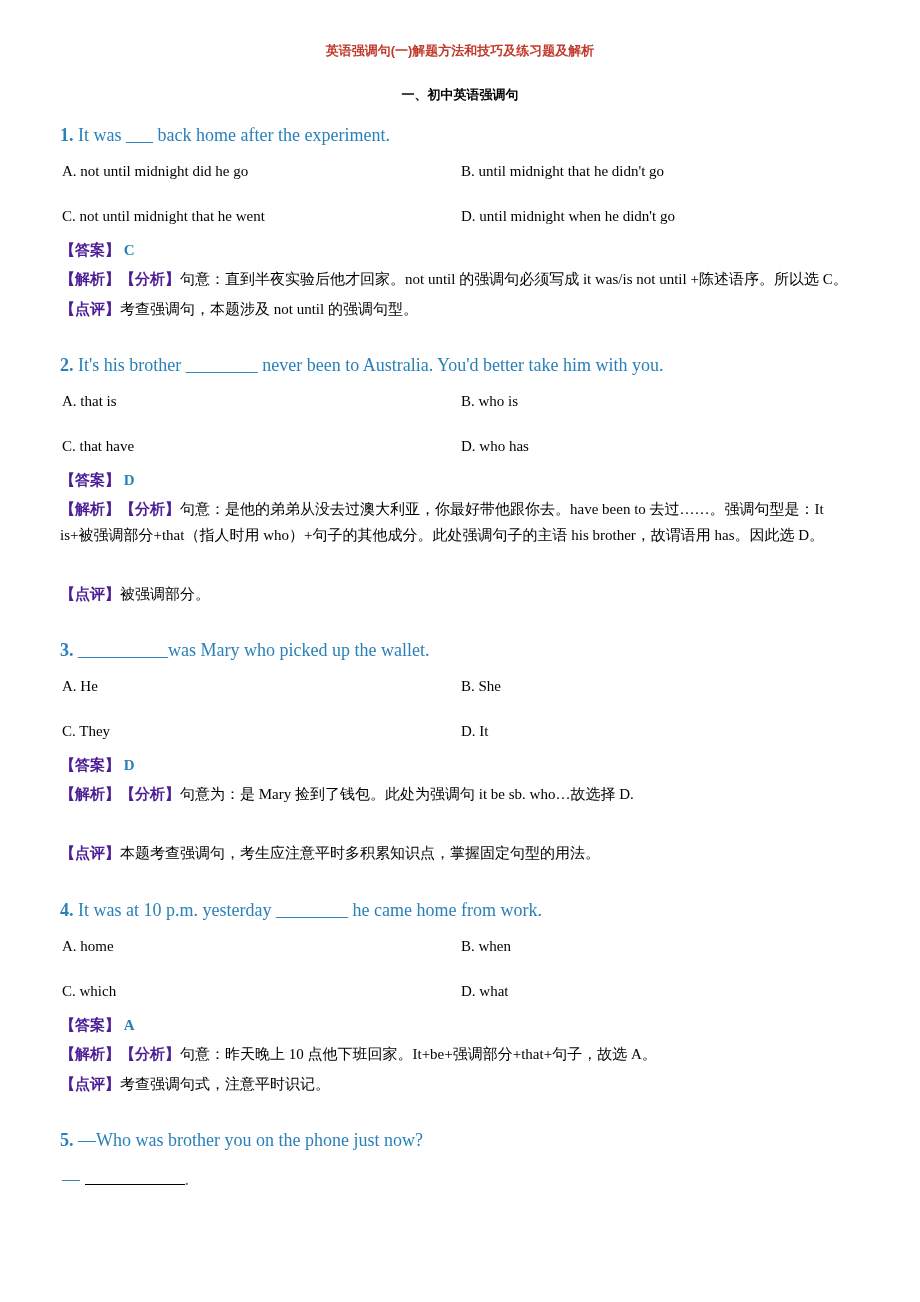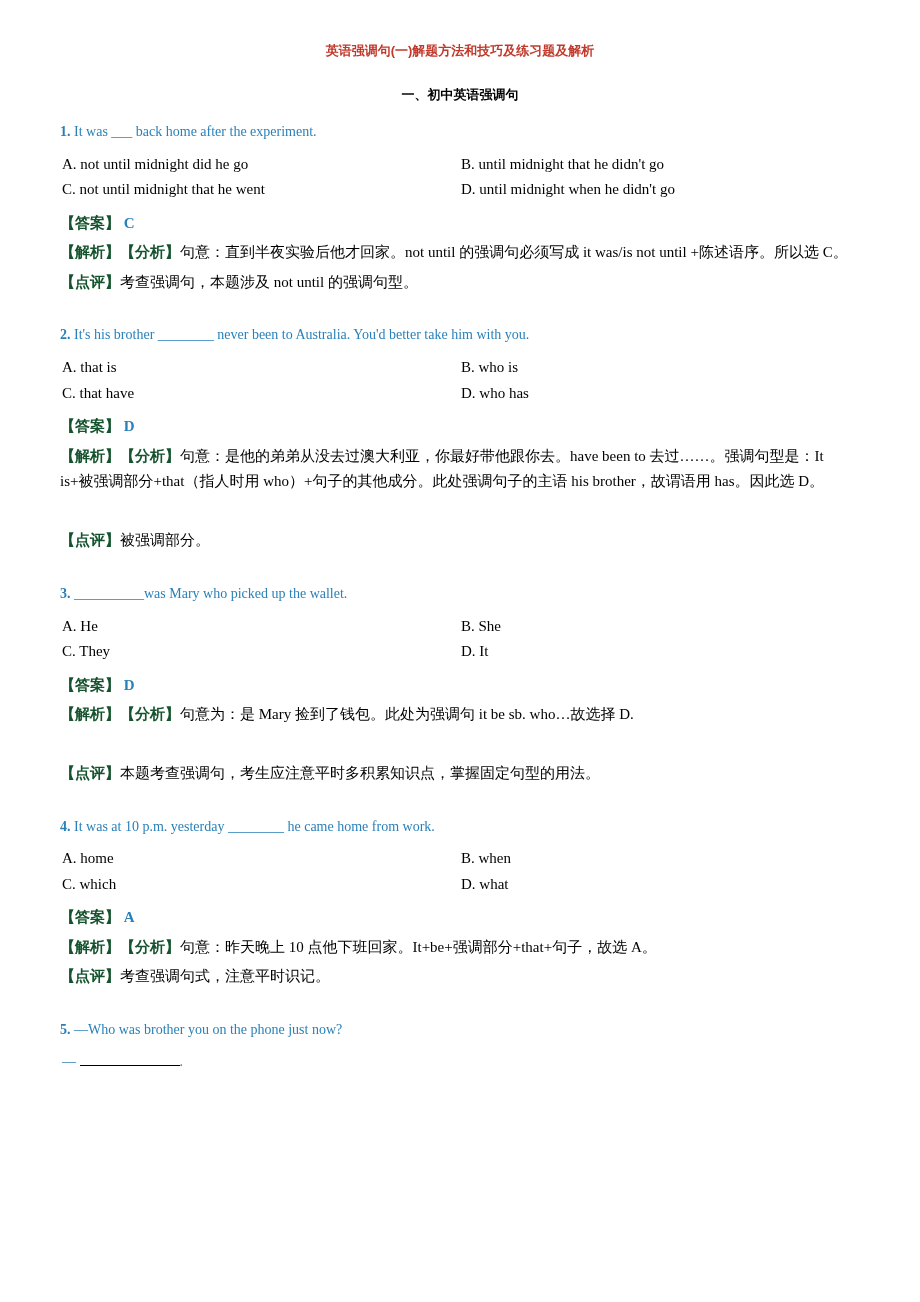--- a/index.html
+++ b/index.html
@@ -29,31 +29,31 @@
       font-weight: bold;
       margin-bottom: 14px;
       font-family: "SimHei", "黑体", sans-serif;
       text-align: center;
     }
     .question-block {
       margin-bottom: 28px;
     }
     .question-line {
       color: #2980b9;
-      font-size: 14px;
+      font-size: 18px;
       margin-bottom: 8px;
     }
     .question-number {
       color: #2980b9;
       font-weight: bold;
     }
     .options-grid {
       display: grid;
       grid-template-columns: 1fr 1fr;
-      gap: 0 0;
+      gap: 20px 0;
       margin-bottom: 8px;
       margin-left: 2px;
     }
     .option {
       font-size: 15px;
       color: #000;
     }
     .answer-line {
       margin-bottom: 4px;
     }
@@ -70,21 +70,21 @@
     }
     .analysis-tag {
       color: #2980b9;
       font-weight: bold;
     }
     .note-tag {
       color: #2980b9;
       font-weight: bold;
     }
     .bracket {
-      color: #14532d;
+      color: #4c1d95;
       font-weight: bold;
     }
     p {
       margin-bottom: 4px;
     }
     .blank-long {
       display: inline-block;
       border-bottom: 1px solid #000;
       min-width: 100px;
     }

